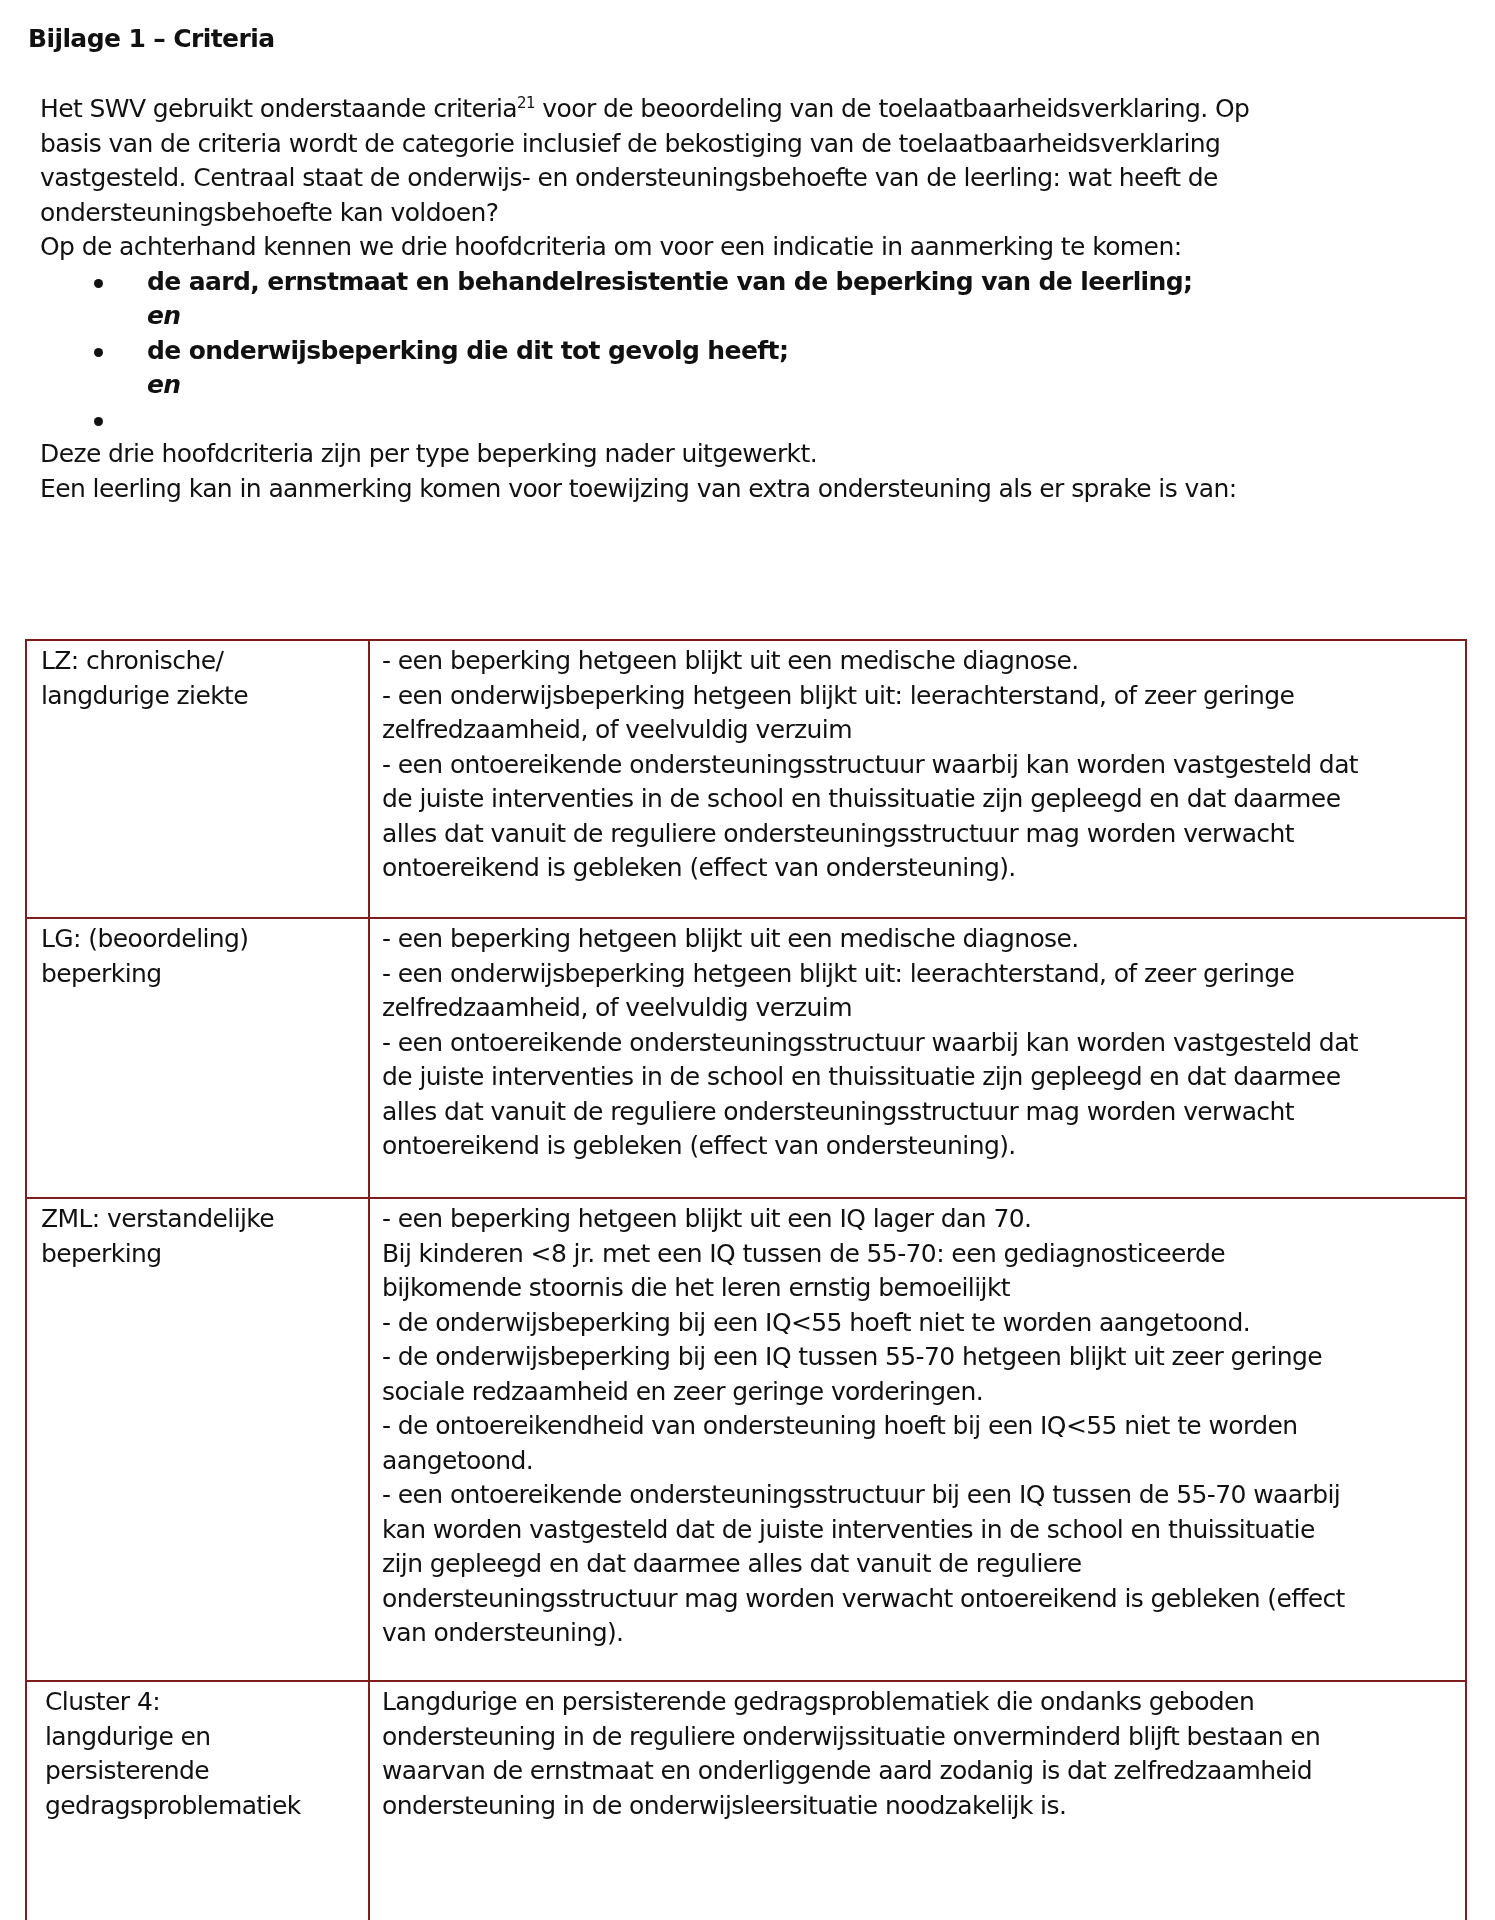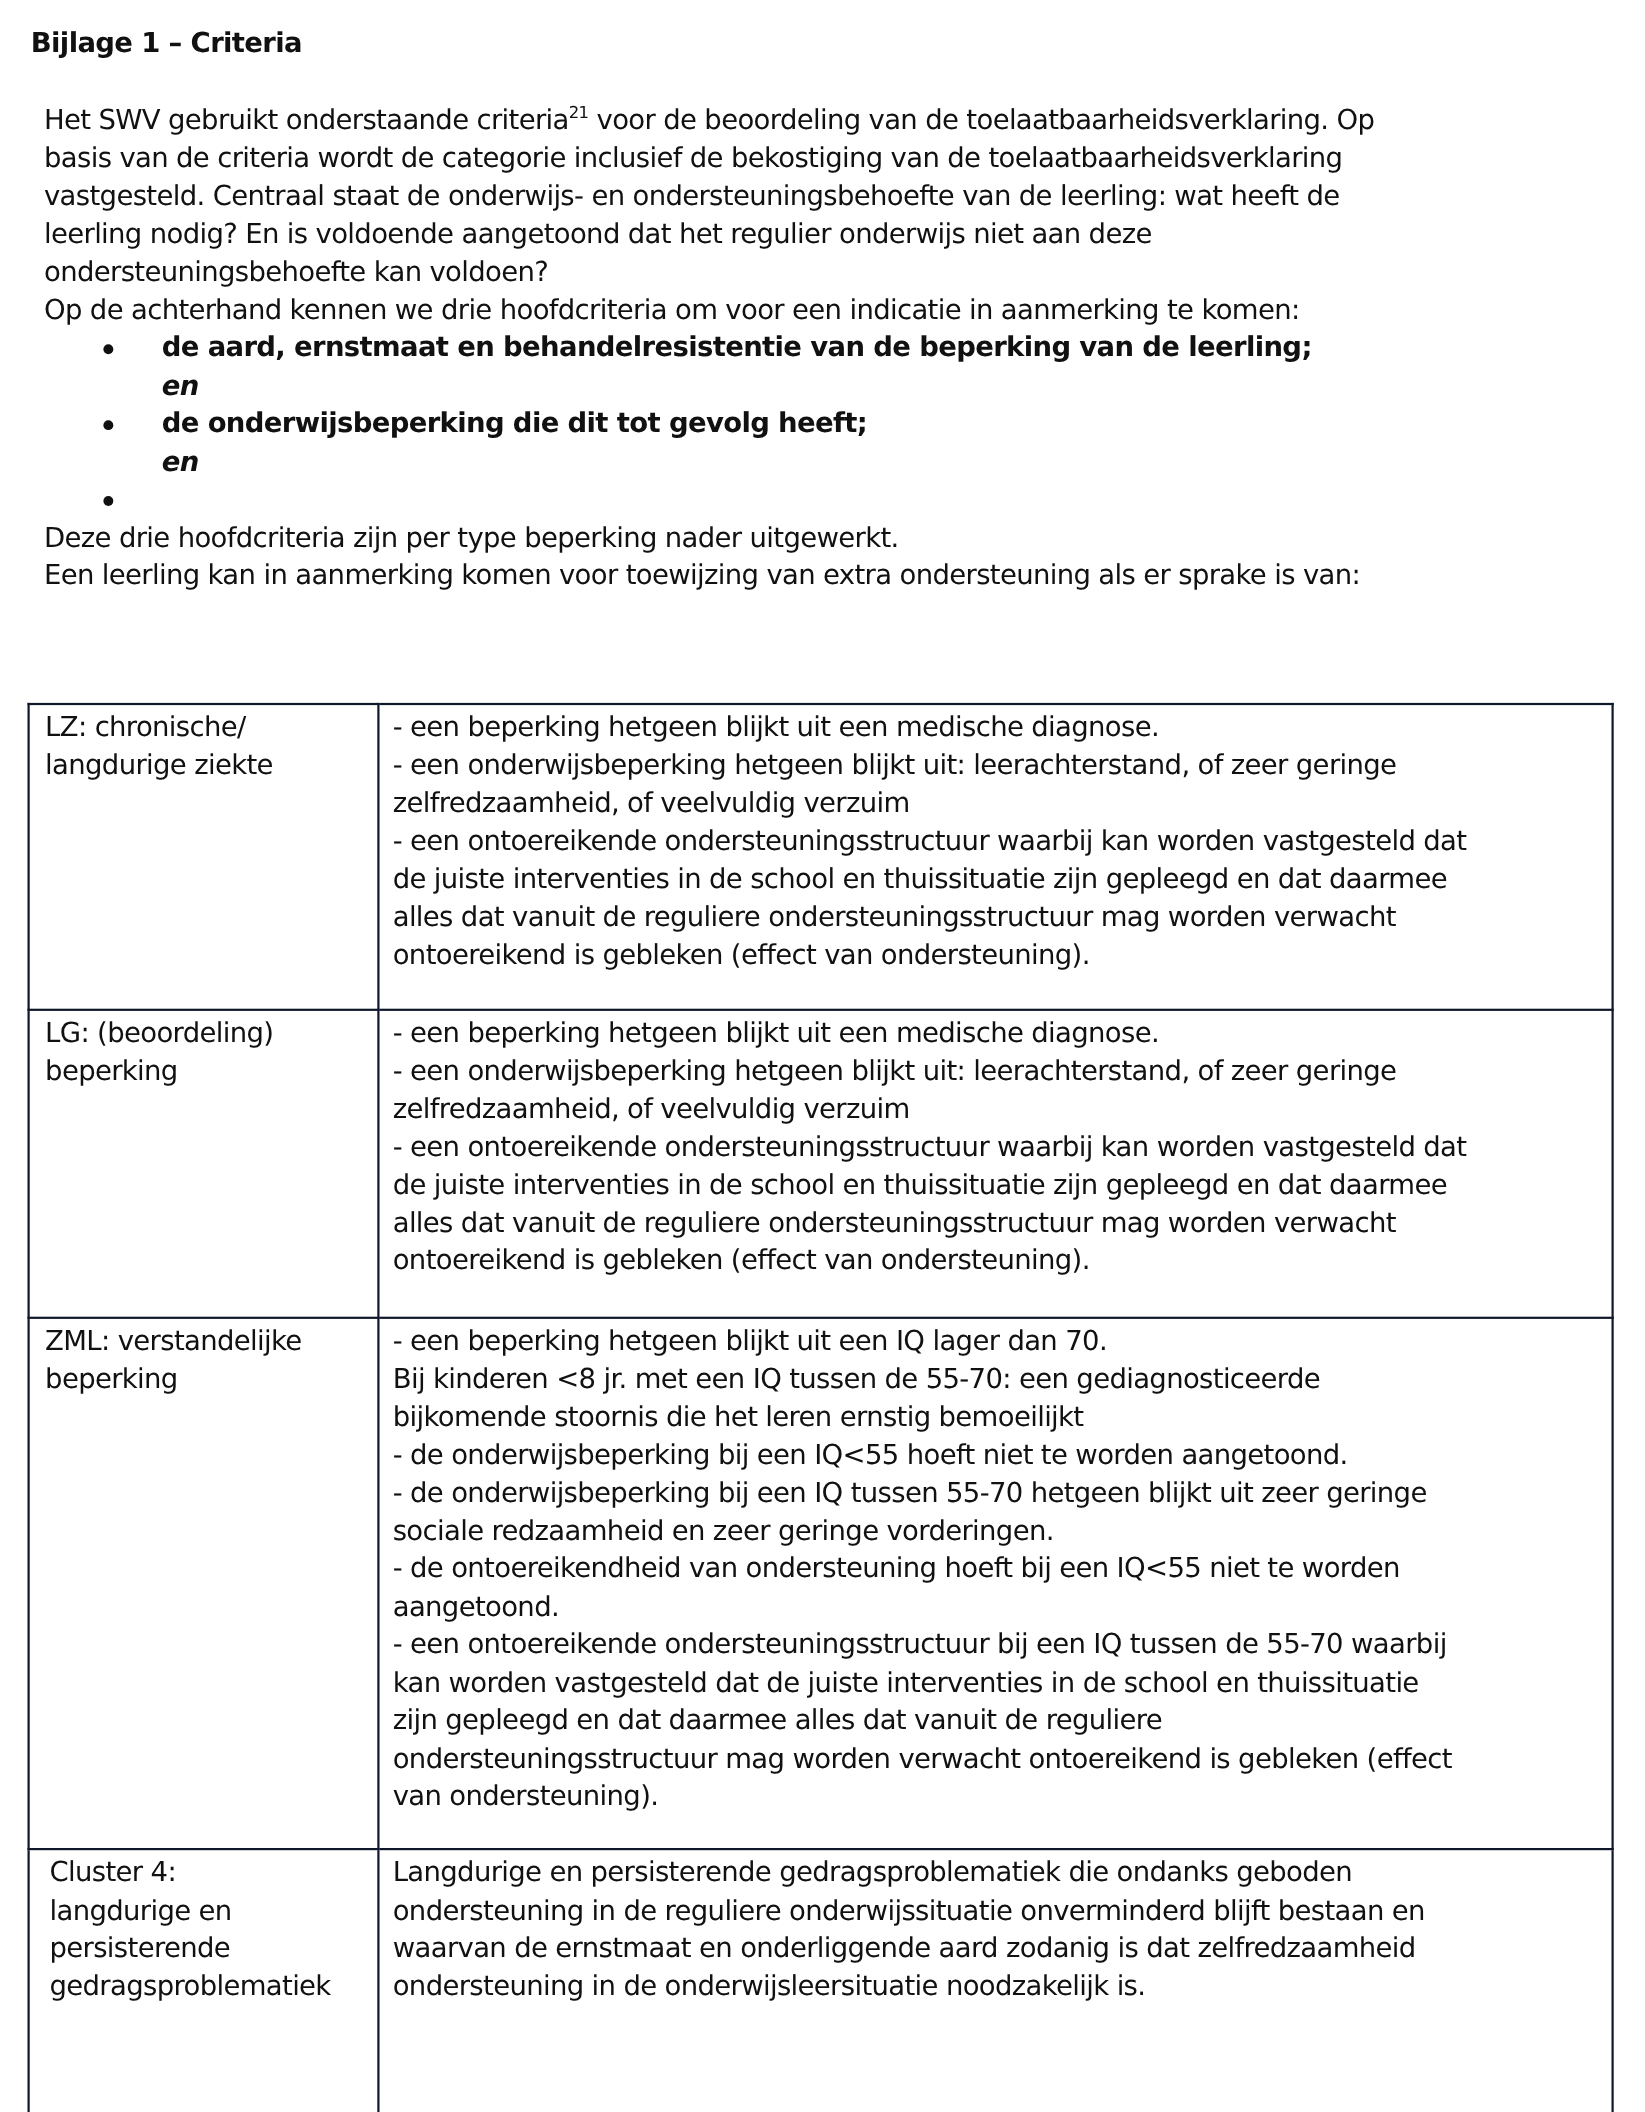--- a/index.html
+++ b/index.html
@@ -8,41 +8,40 @@
   .title { position: absolute; left: 28px; top: 22px; font-weight: bold; }
   .intro { position: absolute; left: 40px; top: 92px; width: 1440px; }
   .intro p { margin: 0; }
   .intro sup { font-size: 15px; line-height: 0; vertical-align: super; }
   .bullets { list-style: none; margin: 0; padding: 0; font-weight: bold; }
   .bullets li { position: relative; padding-left: 107px; }
   .bullets li .dot { position: absolute; left: 54px; top: 14px; width: 9px; height: 9px; border-radius: 50%; background: #111; }
   .bullets .conj { padding-left: 107px; font-style: italic; }
   .gap { height: 34.5px; }
   table.criteria { position: absolute; left: 25px; top: 639px; width: 1442px; border-collapse: collapse; }
-  table.criteria td { border: 2px solid #0f172a; vertical-align: top; padding: 3px 4px 0 12px; }
+  table.criteria td { border: 2px solid #7f1d1d; vertical-align: top; padding: 3px 29px 0 12px; }
   table.criteria td.label { width: 294px; padding-left: 14px; }
   table.criteria td.desc { padding-left: 12px; }
   table.criteria tr.r1 td { height: 273px; }
   table.criteria tr.r2 td { height: 275px; }
   table.criteria tr.r3 td { height: 478px; }
   table.criteria tr.r4 td { height: 237px; }
   table.criteria tr.r4 td.label { padding-left: 18px; }
   .line { display: block; }
 </style>
 </head>
 <body>
 
 <div class="title">Bijlage 1 – Criteria</div>
 
 <div class="intro">
   <p>
     <span>Het SWV gebruikt onderstaande criteria</span><sup>21</sup><span> voor de beoordeling van de toelaatbaarheidsverklaring. Op</span>
     <span class="line">basis van de criteria wordt de categorie inclusief de bekostiging van de toelaatbaarheidsverklaring</span>
     <span class="line">vastgesteld. Centraal staat de onderwijs- en ondersteuningsbehoefte van de leerling: wat heeft de</span>
-    <span class="line">leerling nodig? En is voldoende aangetoond dat het regulier onderwijs niet aan deze</span>
     <span class="line">ondersteuningsbehoefte kan voldoen?</span>
   </p>
   <p>Op de achterhand kennen we drie hoofdcriteria om voor een indicatie in aanmerking te komen:</p>
   <ul class="bullets">
     <li><span class="dot"></span><span>de aard, ernstmaat en behandelresistentie van de beperking van de leerling;</span></li>
     <div class="conj">en</div>
     <li><span class="dot"></span><span>de onderwijsbeperking die dit tot gevolg heeft;</span></li>
     <div class="conj">en</div>
     <li><span class="dot"></span></li>
   </ul>

